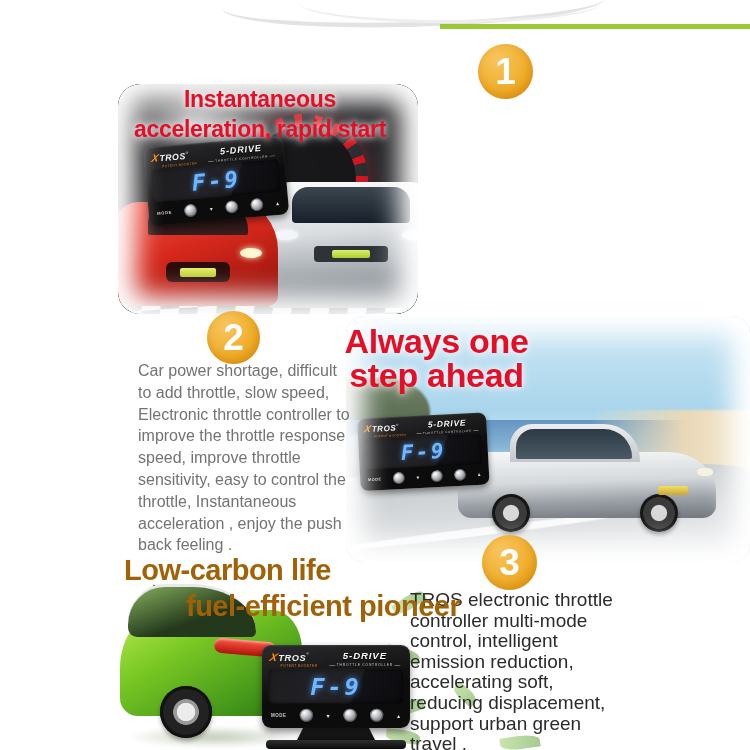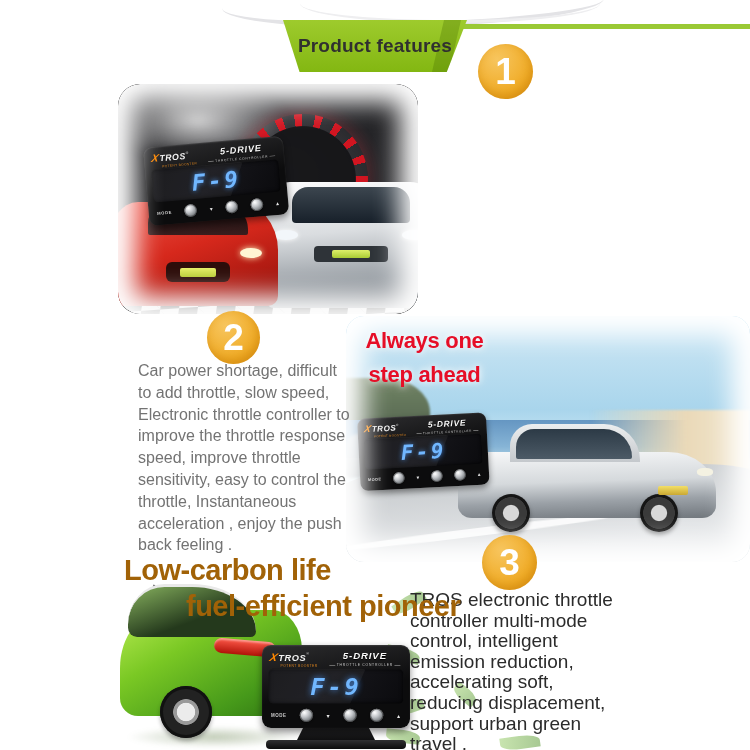--- a/index.html
+++ b/index.html
@@ -27,21 +27,21 @@
       display:flex;align-items:center;justify-content:center;
       color:#fff;font-weight:bold;font-size:37px;z-index:8;}
   #circle1{left:478px;top:44px;width:55px;height:55px;}
   #circle2{left:207px;top:311px;width:53px;height:53px;}
   #circle3{left:482px;top:535px;width:55px;height:55px;}
 
   
   .h-red{position:absolute;color:#e60e27;font-weight:bold;white-space:pre-line;text-align:center;z-index:7;
          text-shadow:0 0 6px rgba(255,255,255,.85),0 0 12px rgba(255,255,255,.7);}
   #heading1{left:100px;top:84px;width:320px;font-size:23px;line-height:30px;letter-spacing:-.3px;}
-  #heading2{left:332px;top:324px;width:185px;font-size:22px;line-height:34px;letter-spacing:-.3px;z-index:7;}
+  #heading2{left:344px;top:324px;width:185px;font-size:34px;line-height:34px;letter-spacing:-.3px;z-index:7;}
   #heading3{position:absolute;left:186px;top:552px;width:420px;color:#a16207;font-weight:bold;
             font-size:29px;line-height:36px;white-space:pre-line;text-indent:-62px;letter-spacing:-.5px;z-index:7;}
   .para{position:absolute;white-space:pre-line;z-index:6;}
   #para1{left:404px;top:94px;width:270px;font-family:"Liberation Serif",serif;
          font-size:17px;line-height:22.1px;color:#2e2e2e;}
   #para2{left:138px;top:360px;width:270px;font-size:16px;line-height:21.8px;color:#737373;}
   #para3{left:410px;top:590px;width:260px;font-size:19px;line-height:20.6px;color:#2b2b2b;}
 
   
   .photo{position:absolute;overflow:hidden;z-index:2;}
@@ -189,29 +189,27 @@
   .leaf.l6{left:500px;top:736px;transform:rotate(-8deg);width:40px;}
 </style>
 </head>
 <body>
 
 <div id="page">
 
   <div class="swoosh1"></div>
   <div class="swoosh2"></div>
   <div class="green-line"></div>
-  <div class="banner">
-    <div class="banner-shade"></div>
-    <span class="banner-label">Product features</span>
-  </div>
 
   <div class="step-circle" id="circle1">1</div>
   <div class="step-circle" id="circle2">2</div>
   <div class="step-circle" id="circle3">3</div>
 
+  <div class="h-red" id="heading1">Instantaneous
+acceleration, rapid start</div>
 
   <div class="photo" id="photo1">
     <div class="smoke"></div>
     <div class="gauge"></div>
     <div class="red-glow"></div>
     <div class="checker"></div>
     <div class="car-silver1">
       <div class="s1-glass"></div>
       <div class="s1-light" style="left:8px;"></div>
       <div class="s1-light" style="right:8px;"></div>

